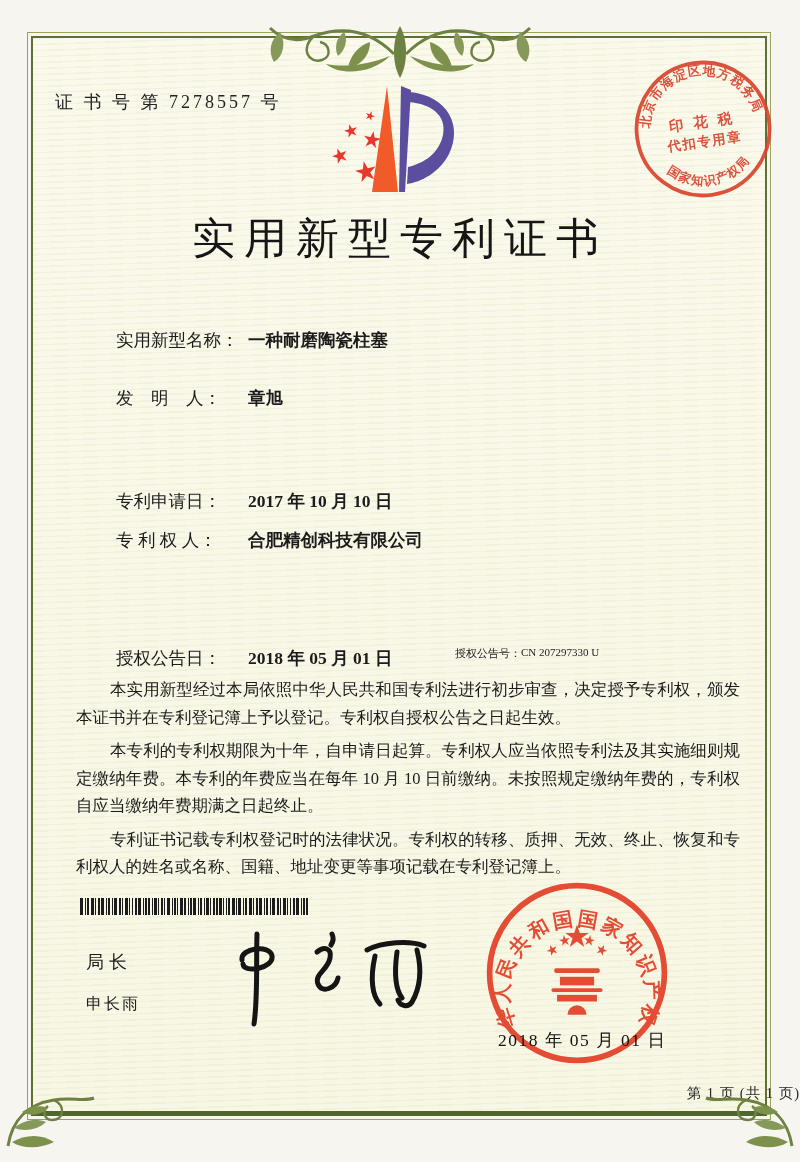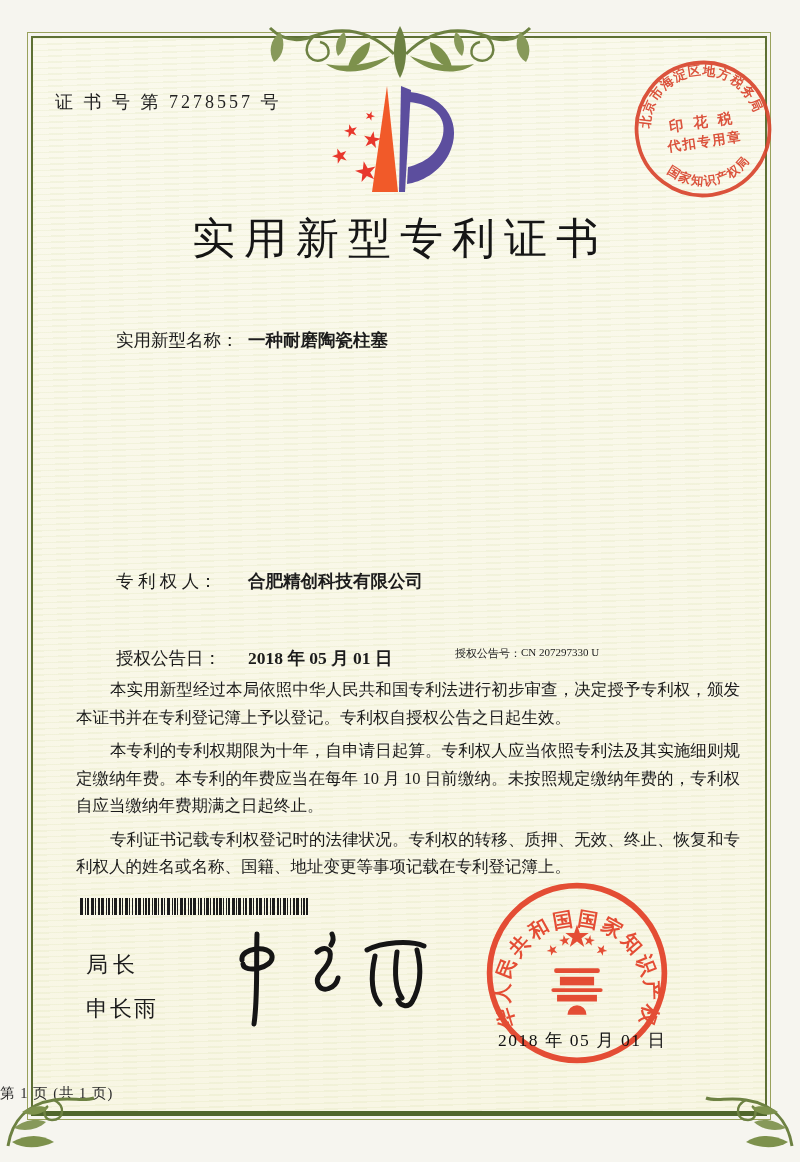--- a/index.html
+++ b/index.html
@@ -26,35 +26,35 @@
   
   .content{position:absolute;inset:0;z-index:2;}
   .cert-no{position:absolute;left:55px;top:90px;font-size:18px;letter-spacing:3px;color:#232323;}
   .tax-stamp{position:absolute;left:628px;top:54px;transform:rotate(-8deg);opacity:.92;}
   .logo{position:absolute;left:320px;top:70px;}
   .title{position:absolute;left:0;top:210px;width:100%;text-align:center;
     font-size:43px;font-weight:400;letter-spacing:9px;color:#161616;}
   .field{position:absolute;left:80px;display:flex;font-size:17.5px;color:#1c1c1c;margin-left:36px;}
   .field .lb{width:132px;flex:0 0 auto;}
   .field .val{max-width:478px;font-weight:bold;}
-  .f0{top:328px}.f1{top:386px}.f2{top:438px}.f3{top:489px}.f4{top:569px}
+  .f0{top:328px}.f1{top:386px}.f2{top:438px}.f3{top:489px}.f4{top:528px}
   .f5{top:588px}
   .f6{top:646px}
   .field-right{position:absolute;left:455px;top:646px;display:flex;font-size:11px;}
   .paras{position:absolute;left:70px;top:676px;width:664px;margin-left:6px;}
   .paras p{margin:0 0 6px 0;font-size:16.5px;line-height:27.5px;text-indent:34px;
     text-align:justify;color:#1b1b1b;}
   .barcode{position:absolute;left:80px;top:898px;}
-  .sig-title{position:absolute;left:86px;top:950px;font-size:22px;letter-spacing:5px;text-align:right;}
-  .sig-name{position:absolute;left:86px;top:994px;font-size:22px;letter-spacing:2px;}
+  .sig-title{position:absolute;left:86px;top:950px;font-size:18px;letter-spacing:5px;text-align:right;}
+  .sig-name{position:absolute;left:86px;top:994px;font-size:16px;letter-spacing:2px;}
   .signature{position:absolute;left:182px;top:922px;}
   .seal{position:absolute;left:482px;top:878px;}
   .seal-date{position:absolute;left:498px;top:1028px;font-size:17.5px;letter-spacing:1.5px;
     color:#111;z-index:4;}
-  .footer{position:absolute;left:0;top:1084px;width:100%;text-align:left;
+  .footer{position:absolute;left:0;top:1084px;width:100%;text-align:right;
     font-size:14.5px;color:#2a2a2a;letter-spacing:1px;}
 </style>
 </head>
 <body>
 
 <div class="page">
 
   <div class="frame">
     <div class="frame-inner"></div>
   </div>
@@ -120,20 +120,28 @@
       <use href="#star5" transform="translate(52,70) scale(9) rotate(10)" fill="#e8372c"></use>
       <use href="#star5" transform="translate(20,86) scale(8) rotate(-20)" fill="#e8372c"></use>
       <use href="#star5" transform="translate(46,102) scale(11) rotate(-12)" fill="#e8372c"></use>
     </svg>
 
     <div class="title">实用新型专利证书</div>
 
     <div class="field f0">
       <span class="lb">实用新型名称：</span>
       <span class="val">一种耐磨陶瓷柱塞</span>
+    </div>
+    <div class="field f1">
+      <span class="lb">发　明　人：</span>
+      <span class="val">章旭</span>
+    </div>
+    <div class="field f3">
+      <span class="lb">专利申请日：</span>
+      <span class="val">2017 年 10 月 10 日</span>
     </div>
     <div class="field f4">
       <span class="lb">专 利 权 人：</span>
       <span class="val">合肥精创科技有限公司</span>
     </div>
     <div class="field f6">
       <span class="lb">授权公告日：</span>
       <span class="val">2018 年 05 月 01 日</span>
     </div>
     <div class="field-right">

